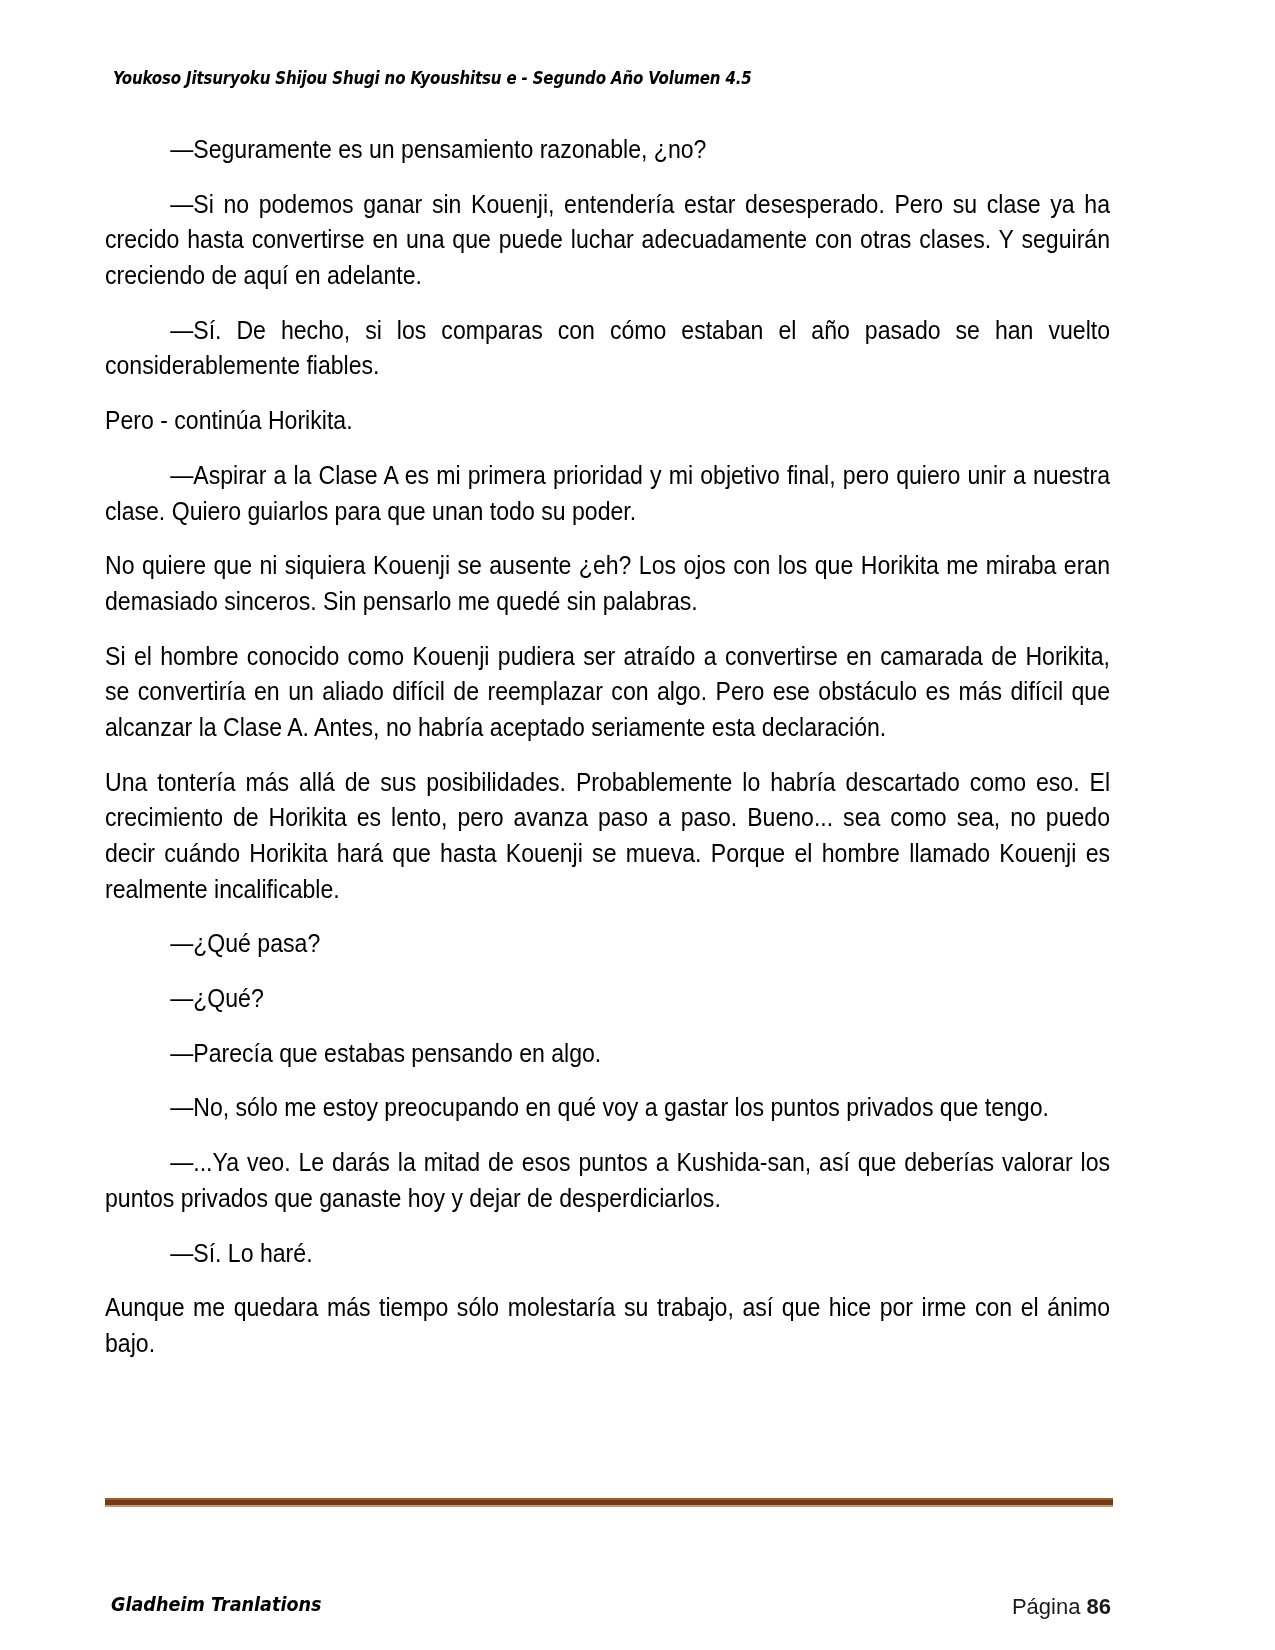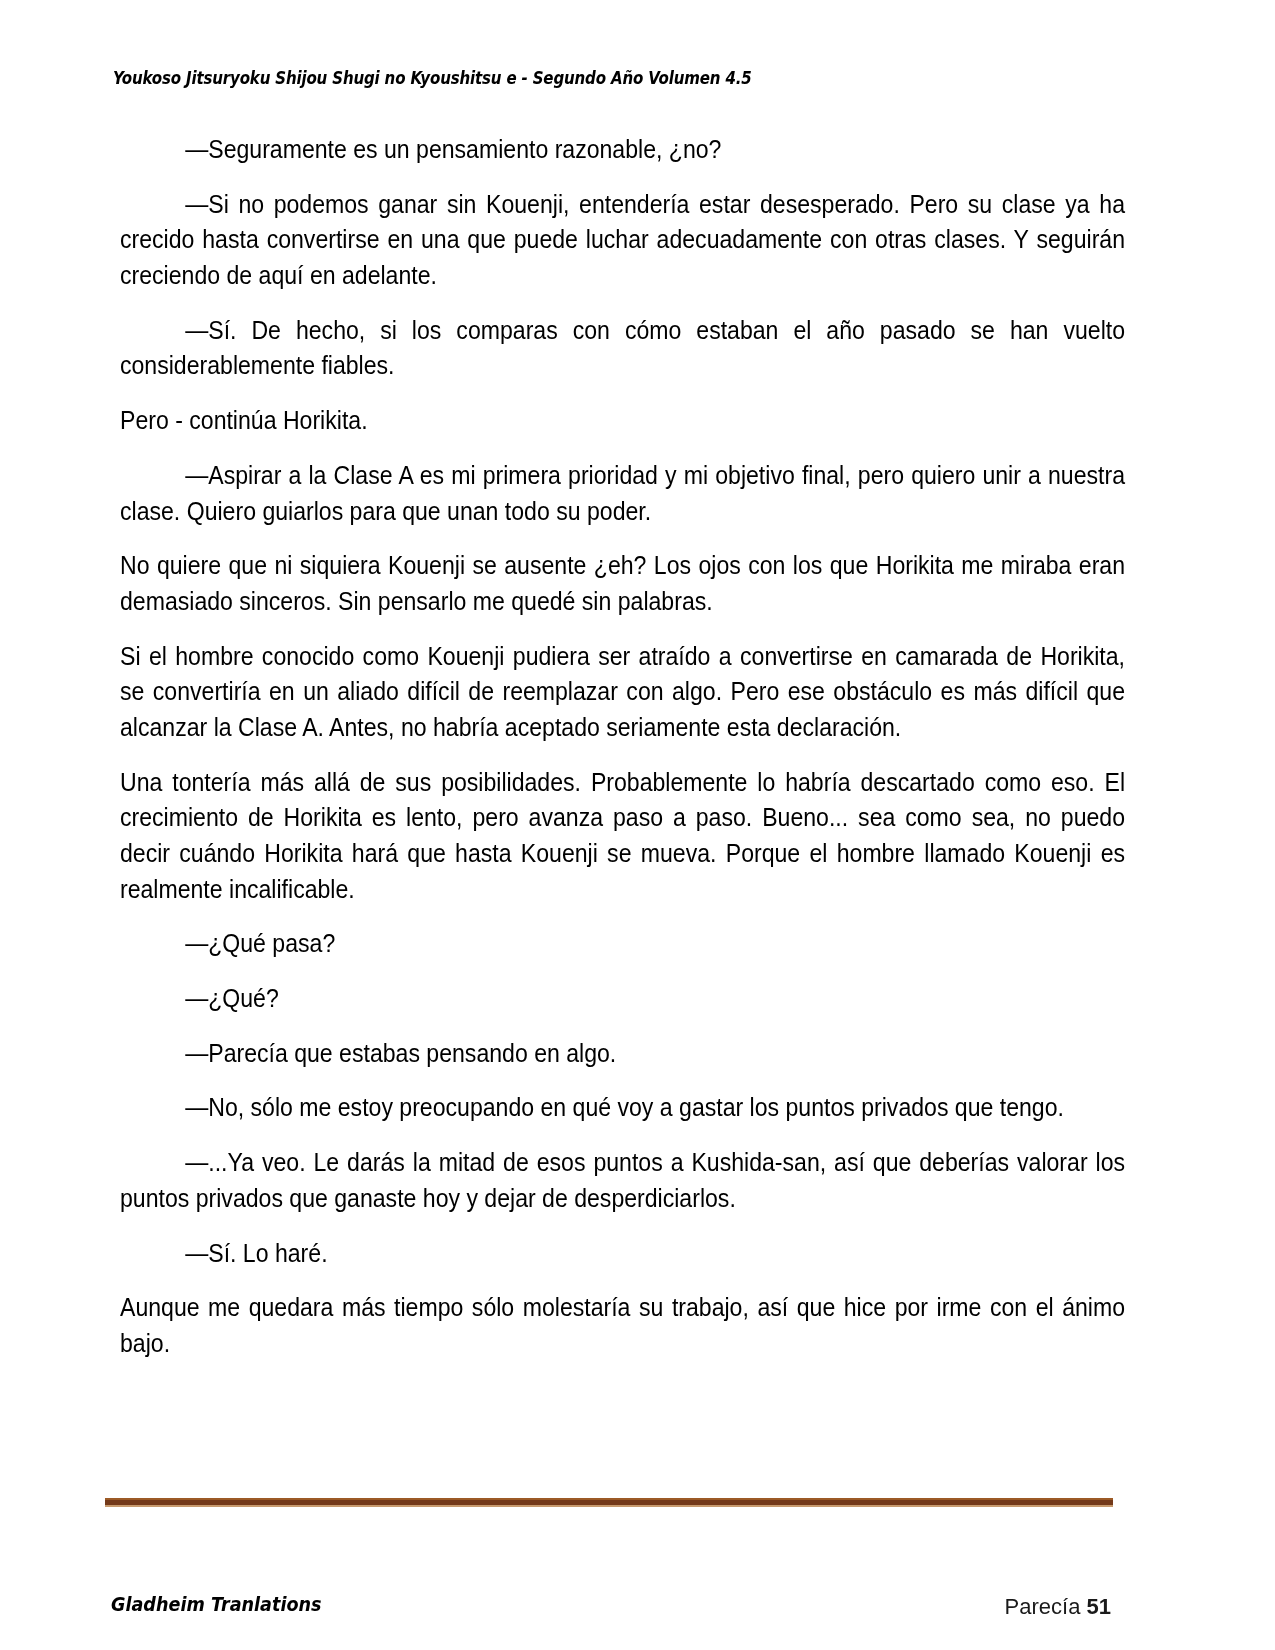--- a/index.html
+++ b/index.html
@@ -37,21 +37,21 @@
     transform: scaleX(0.86);
     transform-origin: left center;
     white-space: nowrap;
     color: #000000;
   }
 
   
   .content {
     position: absolute;
     top: 132px;
-    left: 120px;
+    left: 105px;
     width: 1005px;
   }
 
   p.para {
     margin: 0 0 19px 0;
     font-size: 25.5px;
     line-height: 1.40;
     text-align: justify;
     text-justify: inter-word;
     font-family: "Liberation Sans", sans-serif;
@@ -164,17 +164,17 @@
 
   <div class="footer-rule">
     <div class="bar-top"></div>
     <div class="bar-mid"></div>
     <div class="bar-bot"></div>
   </div>
 
   <div class="footer">
     <div class="footer-left">Gladheim Tranlations</div>
     <div class="footer-right">
-      <span>Parecía </span><span class="pagenum">51</span>
+      <span>Página </span><span class="pagenum">86</span>
     </div>
   </div>
 
 </div>
 
 </body></html>

